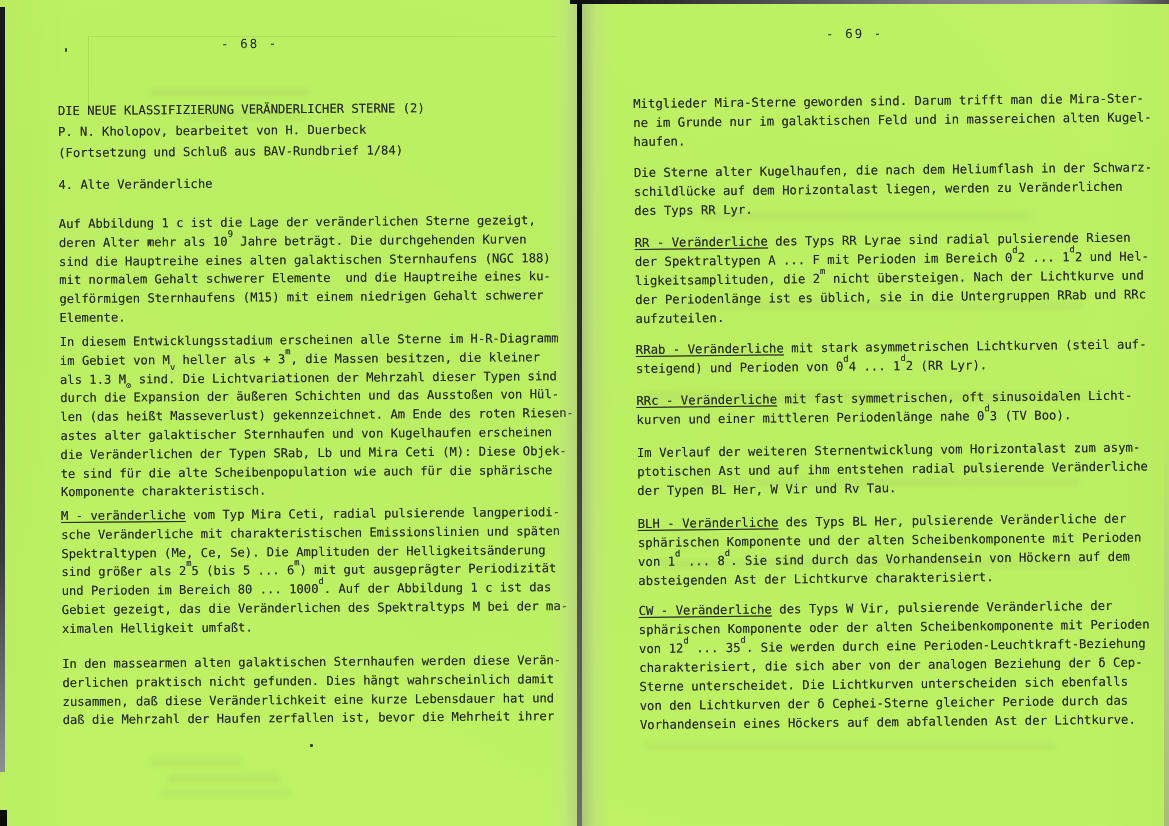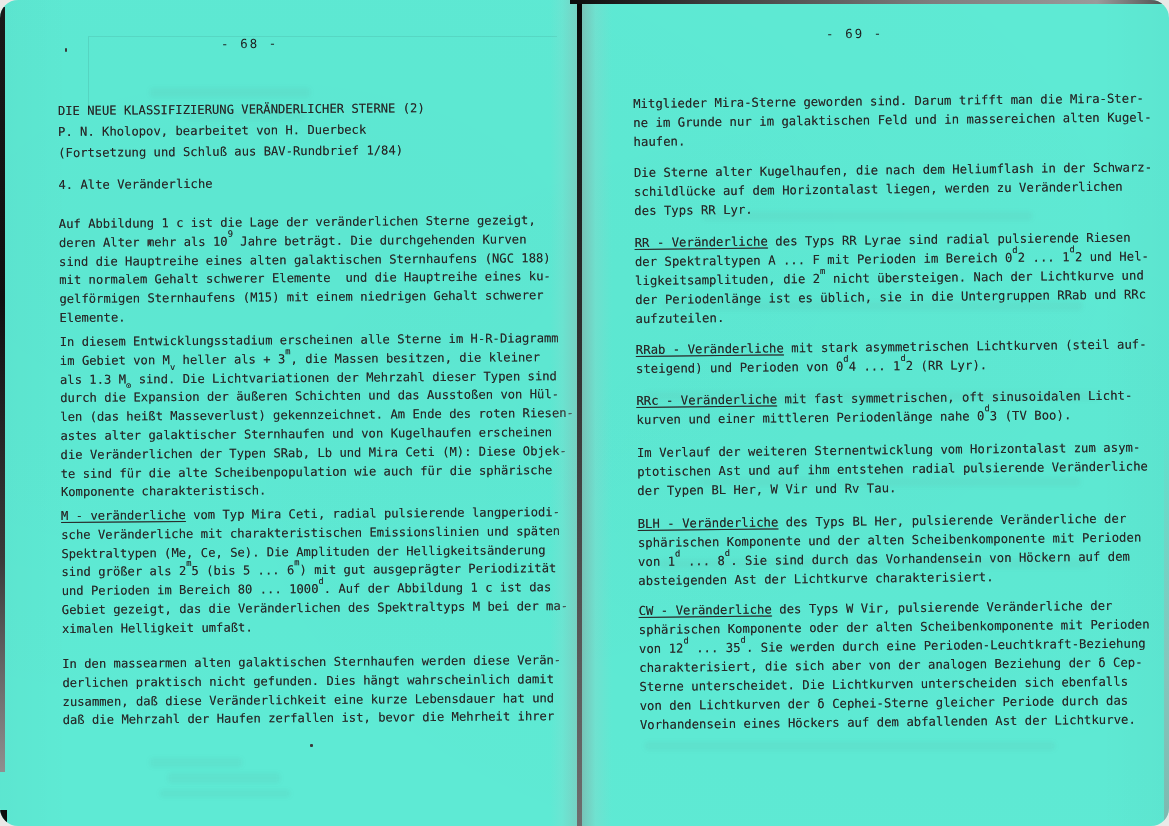--- a/index.html
+++ b/index.html
@@ -3,21 +3,21 @@
 <meta charset="utf-8">
 <style>
   html,body{margin:0;padding:0;}
   body{
     width:1169px;height:826px;overflow:hidden;
     background:#e9e9e7;
     font-family:"DejaVu Sans Mono","Liberation Mono",monospace;
   }
   .scan{
     position:relative;width:1169px;height:826px;overflow:hidden;
-    background:#5eead4;color:#262626;border-radius:18px;
+    background:#bef264;color:#262626;
   }
   .scan::before{ 
     content:"";position:absolute;inset:0;pointer-events:none;
     background:
       radial-gradient(120% 90% at 22% 30%, rgba(0,0,0,0.015), transparent 70%),
       radial-gradient(100% 80% at 80% 60%, rgba(0,0,0,0.012), transparent 70%),
       linear-gradient(90deg, rgba(0,0,0,0.02), transparent 6%, transparent 94%, rgba(0,0,0,0.02));
   }
 
   

